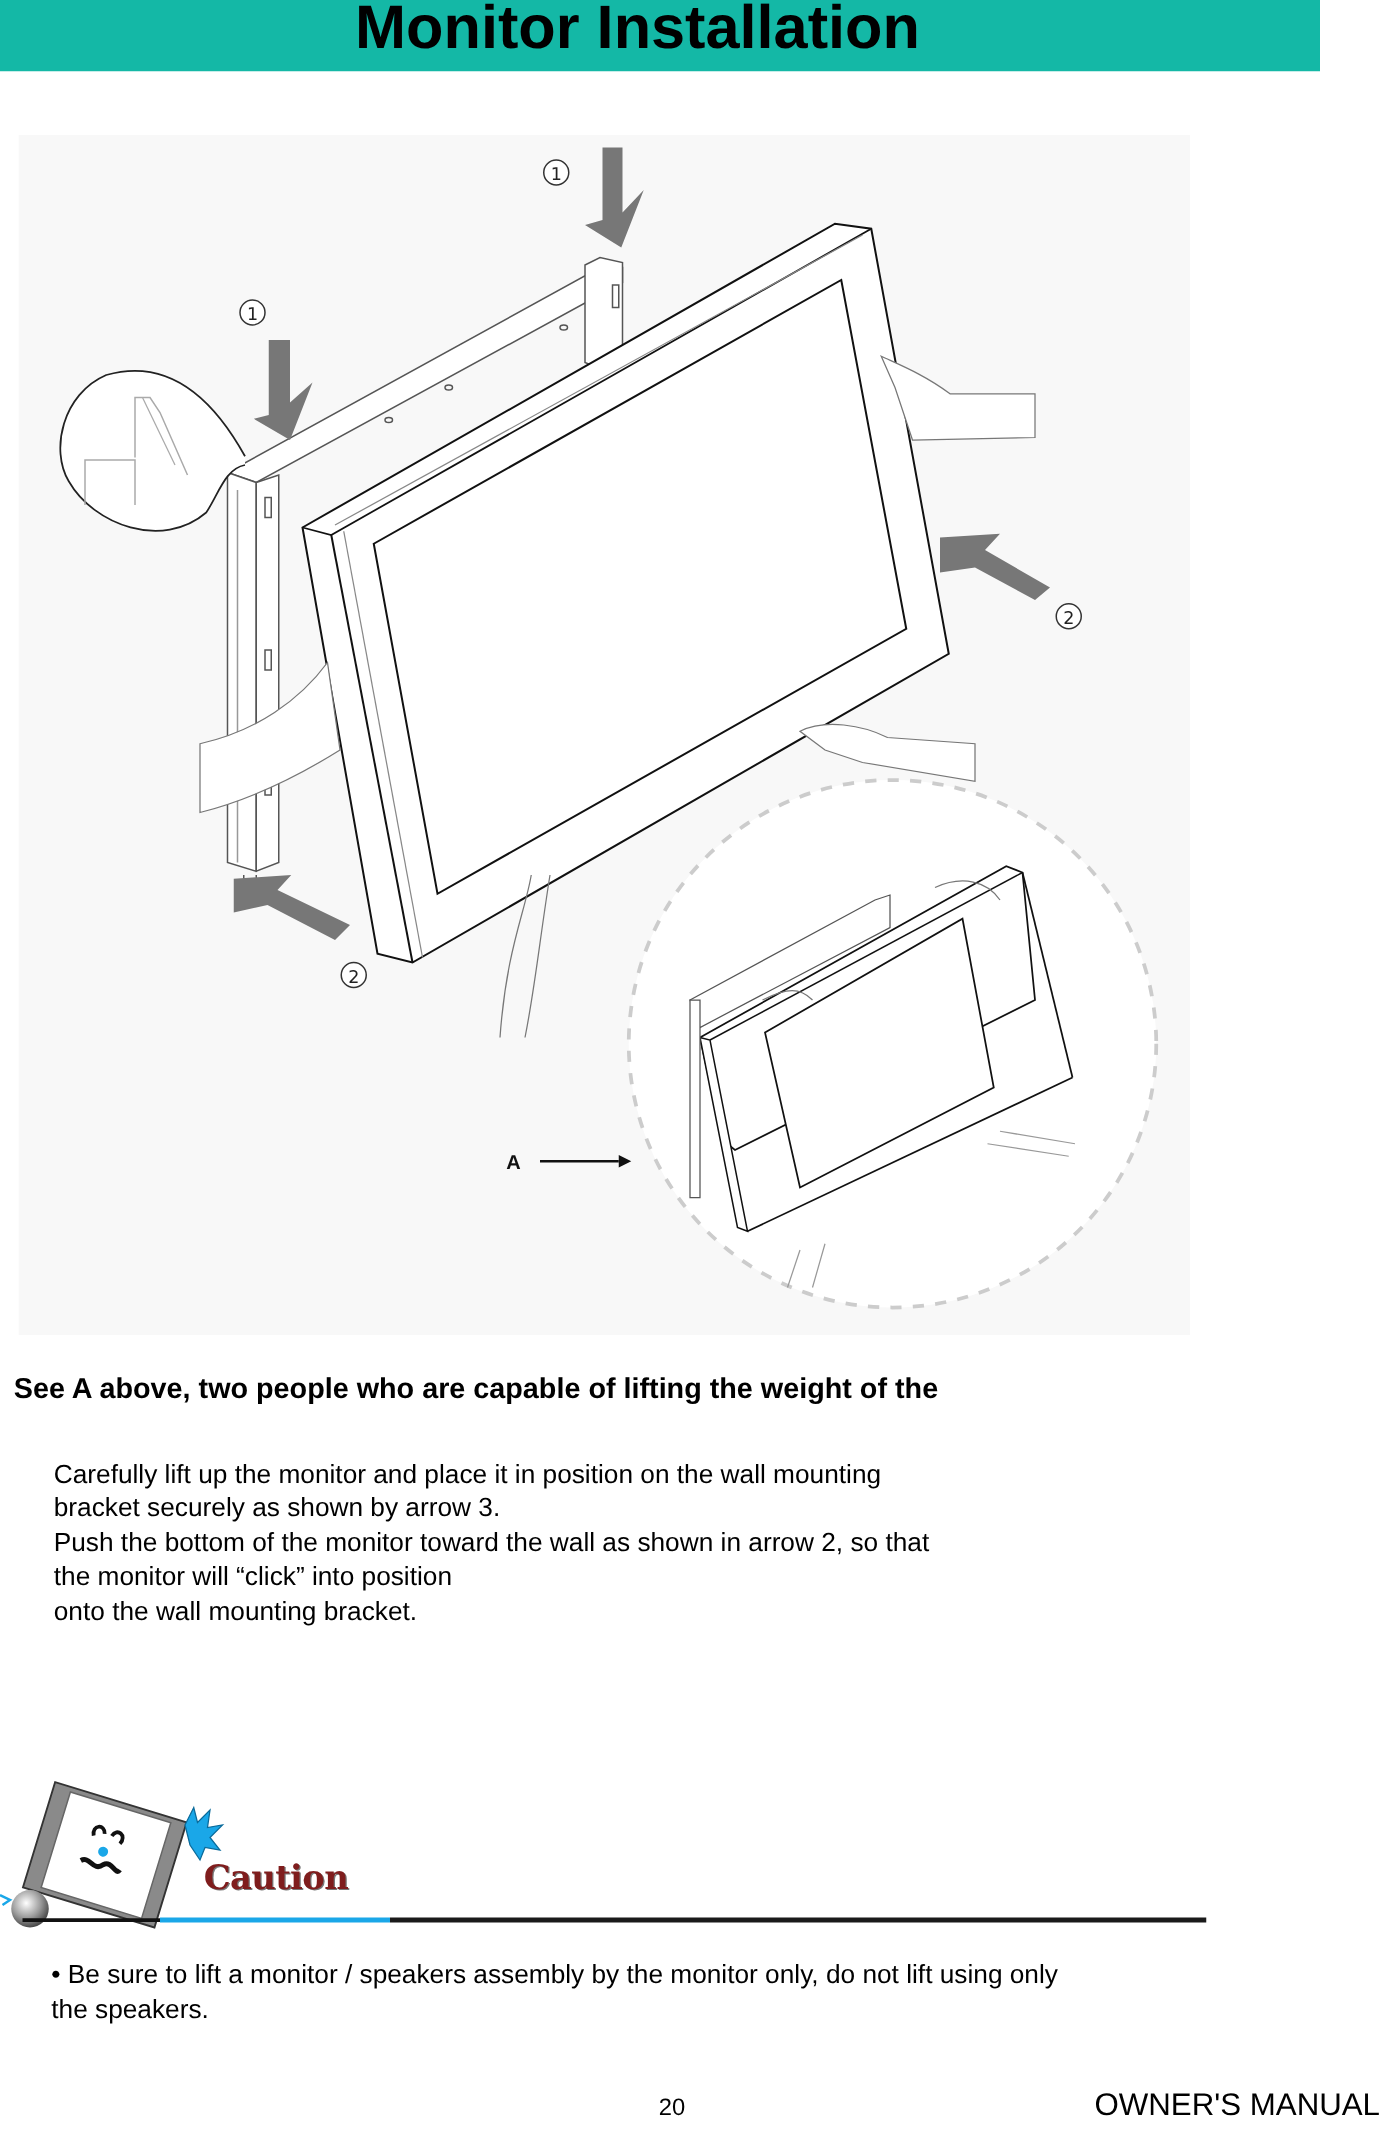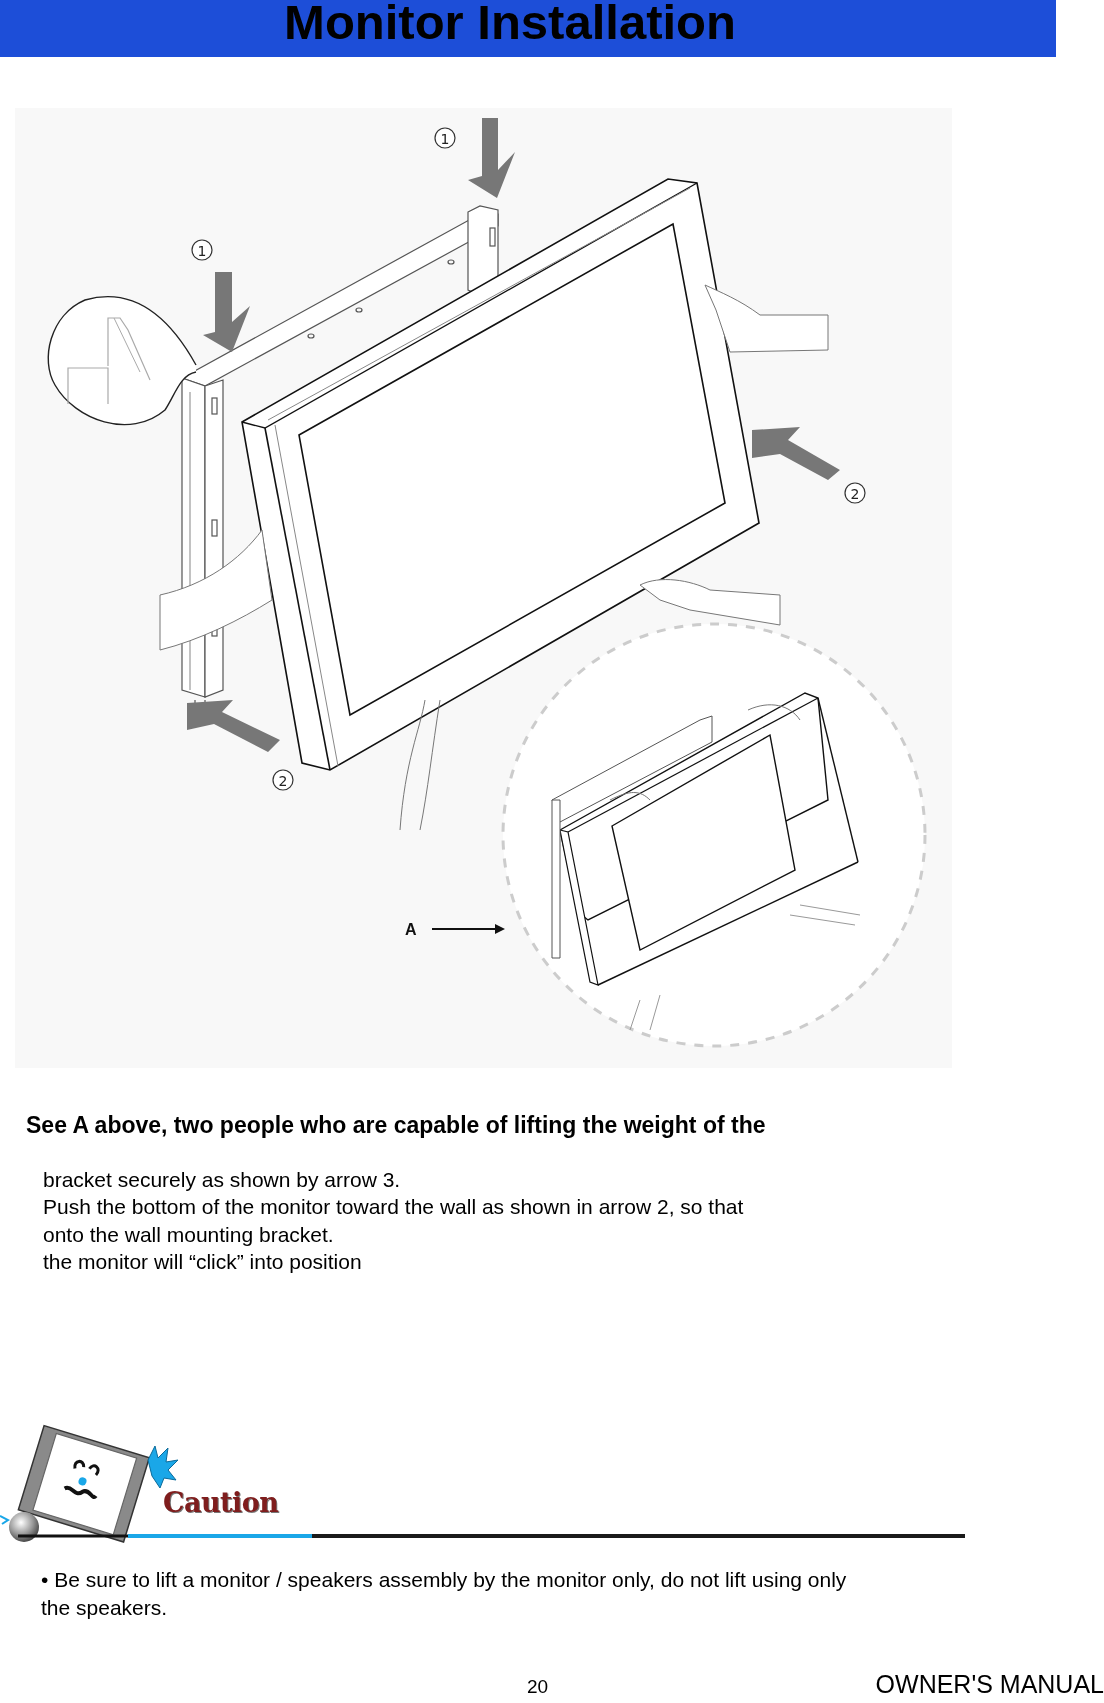--- a/index.html
+++ b/index.html
@@ -1,21 +1,21 @@
 <!DOCTYPE html>
 <html><head>
 <meta charset="utf-8">
 <style>
   html, body { margin: 0; padding: 0; background: #ffffff; }
   body { width: 1104px; height: 1703px; position: relative; overflow: hidden; font-family: "Liberation Sans", sans-serif; color: #000; }
-  .title-band { position: absolute; left: 0; top: 0; width: 1056px; height: 57px; background: #1d4ed8; }
+  .title-band { position: absolute; left: 0; top: 0; width: 1056px; height: 57px; background: #14b8a6; }
   .page-title { position: absolute; left: 0; top: -6px; width: 1020px; text-align: center; font-size: 49px; font-weight: bold; line-height: 56px; letter-spacing: 0px; margin: 0; }
   .illustration { position: absolute; left: 15px; top: 108px; width: 937px; height: 960px; background: #f8f8f8; }
   .illustration svg { position: absolute; left: 0; top: 0; }
-  .lead { position: absolute; left: 8px; top: 1093px; width: 900px; font-size: 23px; font-weight: bold; line-height: 28.5px; margin: 18px; }
+  .lead { position: absolute; left: 8px; top: 1093px; width: 900px; font-size: 23px; font-weight: bold; line-height: 28.5px; margin: 3px; }
   .steps { position: absolute; left: 43px; top: 1166px; width: 850px; font-size: 21px; line-height: 27.4px; }
   .steps div { white-space: nowrap; }
   .caution { position: absolute; left: 0; top: 1420px; width: 970px; height: 130px; }
   .caution-label { position: absolute; left: 163px; top: 67px; font-family: "DejaVu Serif", "Liberation Serif", serif; font-weight: bold; font-size: 27px; letter-spacing: -0.5px; color: #7f1d1d; text-shadow: 1px 1px 0 #777; }
   .caution-body { position: absolute; left: 41px; top: 1566px; width: 900px; font-size: 21px; line-height: 28px; }
   .footer-page { position: absolute; left: 527px; top: 1676px; font-size: 19px; }
   .footer-manual { position: absolute; right: 0px; top: 1670px; font-size: 25px; white-space: nowrap; }
 </style>
 </head>
 <body>
@@ -102,24 +102,25 @@
       <polygon points="495,924 505,929 495,934" fill="#111"></polygon>
     </g>
   </svg>
 </div>
 
 <div class="lead">
   <div>See A above, two people who are capable of lifting the weight of the</div>
 </div>
 
 <div class="steps">
+  <div>Carefully lift up the monitor and place it in position on the wall mounting</div>
   <div>bracket securely as shown by arrow 3.</div>
   <div>Push the bottom of the monitor toward the wall as shown in arrow 2, so that</div>
+  <div>the monitor will “click” into position</div>
   <div>onto the wall mounting bracket.</div>
-  <div>the monitor will “click” into position</div>
 </div>
 
 <div class="caution">
   <svg width="970" height="130" viewBox="0 0 970 130" xmlns="http://www.w3.org/2000/svg" style="position:absolute;left:0;top:0;">
 
     <g transform="rotate(17 85 60)">
       <rect x="30" y="20" width="110" height="88" fill="#8a8a8a" stroke="#333" stroke-width="1.5"></rect>
       <rect x="44" y="24" width="84" height="80" fill="#ffffff" stroke="#666" stroke-width="1.2"></rect>
       <path d="M 72 52 C 68 44, 78 40, 80 48 M 86 48 C 88 40, 98 44, 94 52" fill="none" stroke="#111" stroke-width="3"></path>
       <circle cx="83" cy="62" r="4" fill="#1aa7e8"></circle>

